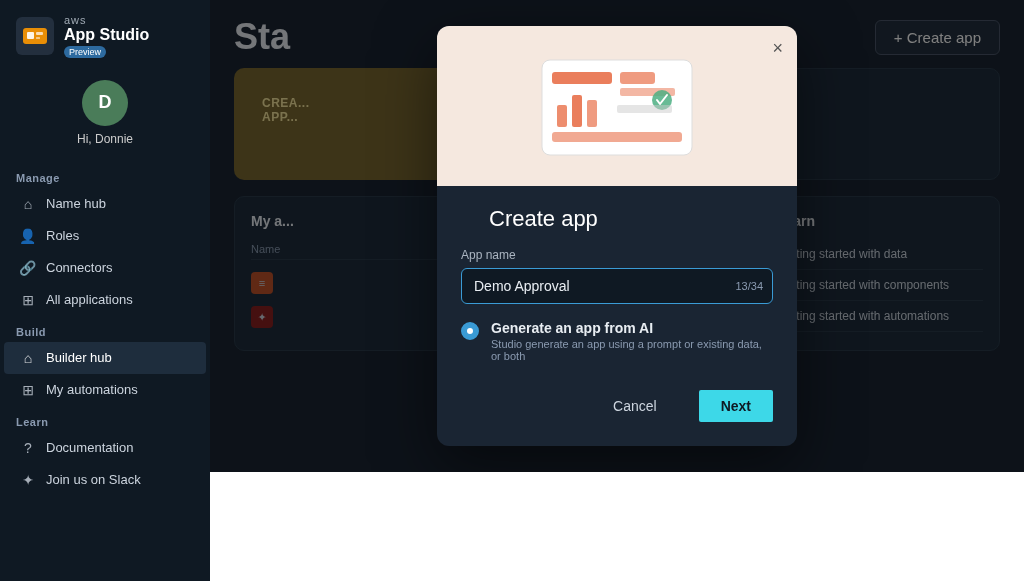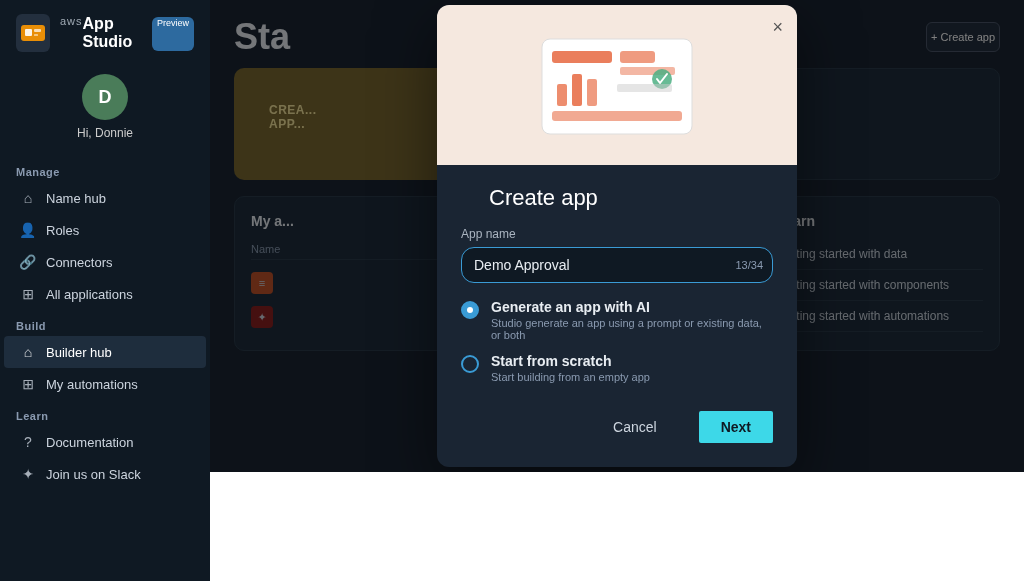--- a/index.html
+++ b/index.html
@@ -36,20 +36,21 @@
       border-radius: 6px;
       display: flex;
       align-items: center;
       justify-content: center;
     }
     .logo-icon svg {
       width: 28px; height: 28px;
     }
     .logo-text {
       display: flex;
+      flex-direction: column;
     }
     .logo-aws {
       font-size: 11px;
       color: #a0aab4;
       letter-spacing: 1px;
       font-weight: 400;
     }
     .logo-app-studio {
       font-size: 16px;
       color: #fff;
@@ -141,41 +142,41 @@
     }
     .main-title {
       font-size: 36px;
       font-weight: 700;
       color: #e8edf2;
     }
     .create-app-btn {
       background: #1a2533;
       border: 1px solid #4a5568;
       color: #fff;
-      padding: 8px 4px;
+      padding: 8px 18px;
       border-radius: 6px;
-      font-size: 11px;
+      font-size: 15px;
       cursor: pointer;
       display: flex;
       align-items: center;
       gap: 6px;
       background: #232f3e;
     }
 
     .cards-row {
       display: flex;
       gap: 16px;
       padding: 0 24px;
       margin-bottom: 16px;
     }
 
     .card-create {
       background: #7a6830;
       border-radius: 10px;
-      padding: 35px;
+      padding: 28px;
       flex: 0 0 300px;
       min-height: 110px;
     }
     .card-create-title {
       font-size: 12px;
       font-weight: 700;
       color: #f5e49c;
       letter-spacing: 0.5px;
     }
 
@@ -347,21 +348,21 @@
 
     .app-name-input-wrapper {
       position: relative;
       margin-bottom: 16px;
     }
 
     .app-name-input {
       width: 100%;
       background: #0f1923;
       border: 1.5px solid #3a9bd5;
-      border-radius: 13px;
+      border-radius: 6px;
       padding: 9px 60px 9px 12px;
       font-size: 14px;
       color: #e8edf2;
       outline: none;
     }
 
     .char-count {
       position: absolute;
       right: 10px;
       top: 50%;
@@ -596,32 +597,25 @@
 
         <div class="app-name-input-wrapper">
           <input class="app-name-input" type="text" value="Demo Approval" style="">
           <span class="char-count">13/34</span>
         </div>
 
         <div class="radio-group">
           <label class="radio-option">
             <div class="radio-circle selected"></div>
             <div class="radio-text-block">
-              <span class="radio-label">Generate an app with AI</span>
+              <span class="radio-label">Generate an app from AI</span>
               <span class="radio-desc">Studio generate an app using a prompt or existing data, or both</span>
             </div>
           </label>
 
-          <label class="radio-option">
-            <div class="radio-circle"></div>
-            <div class="radio-text-block">
-              <span class="radio-label">Start from scratch</span>
-              <span class="radio-desc">Start building from an empty app</span>
-            </div>
-          </label>
         </div>
 
         <div class="modal-footer">
           <button class="btn-cancel">Cancel</button>
           <button class="btn-next">Next</button>
         </div>
       </div>
     </div>
   </div>
 </div>

